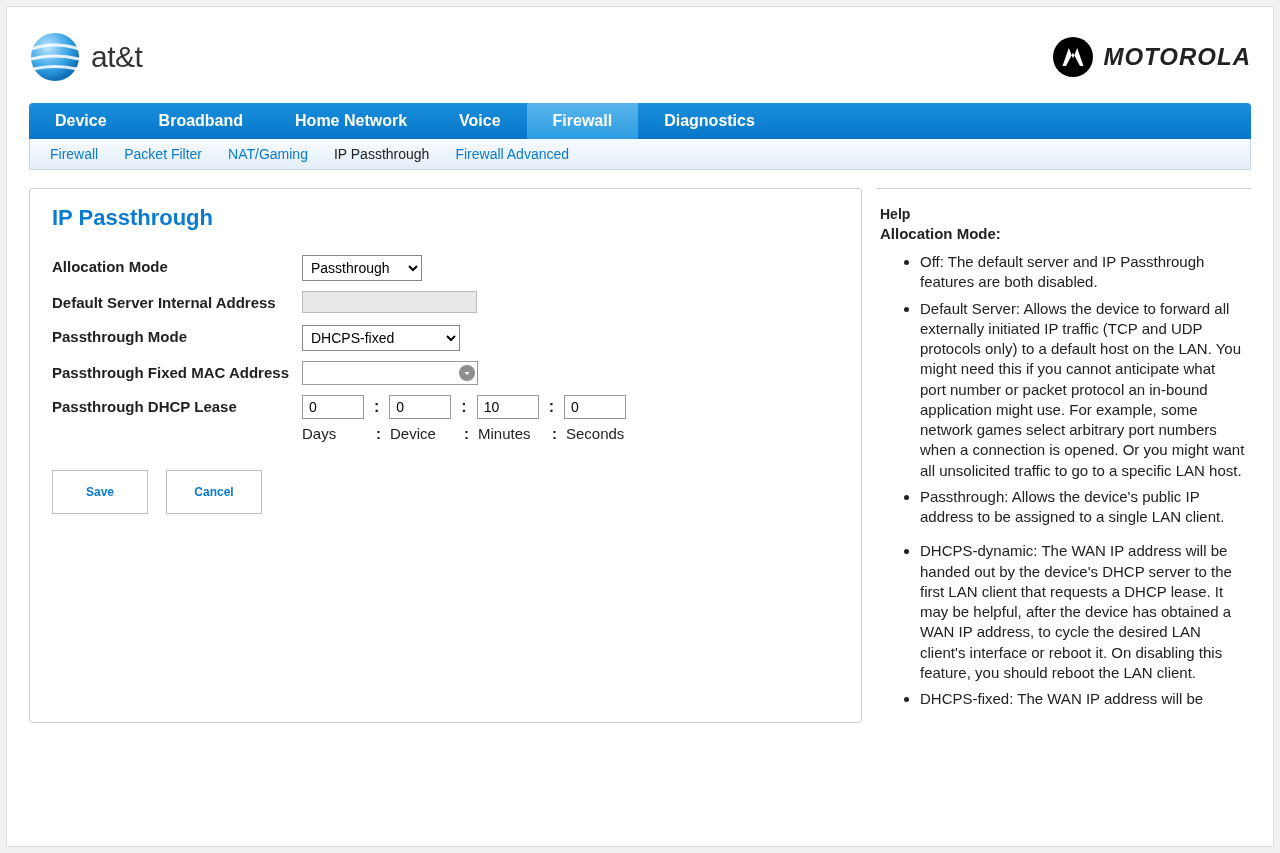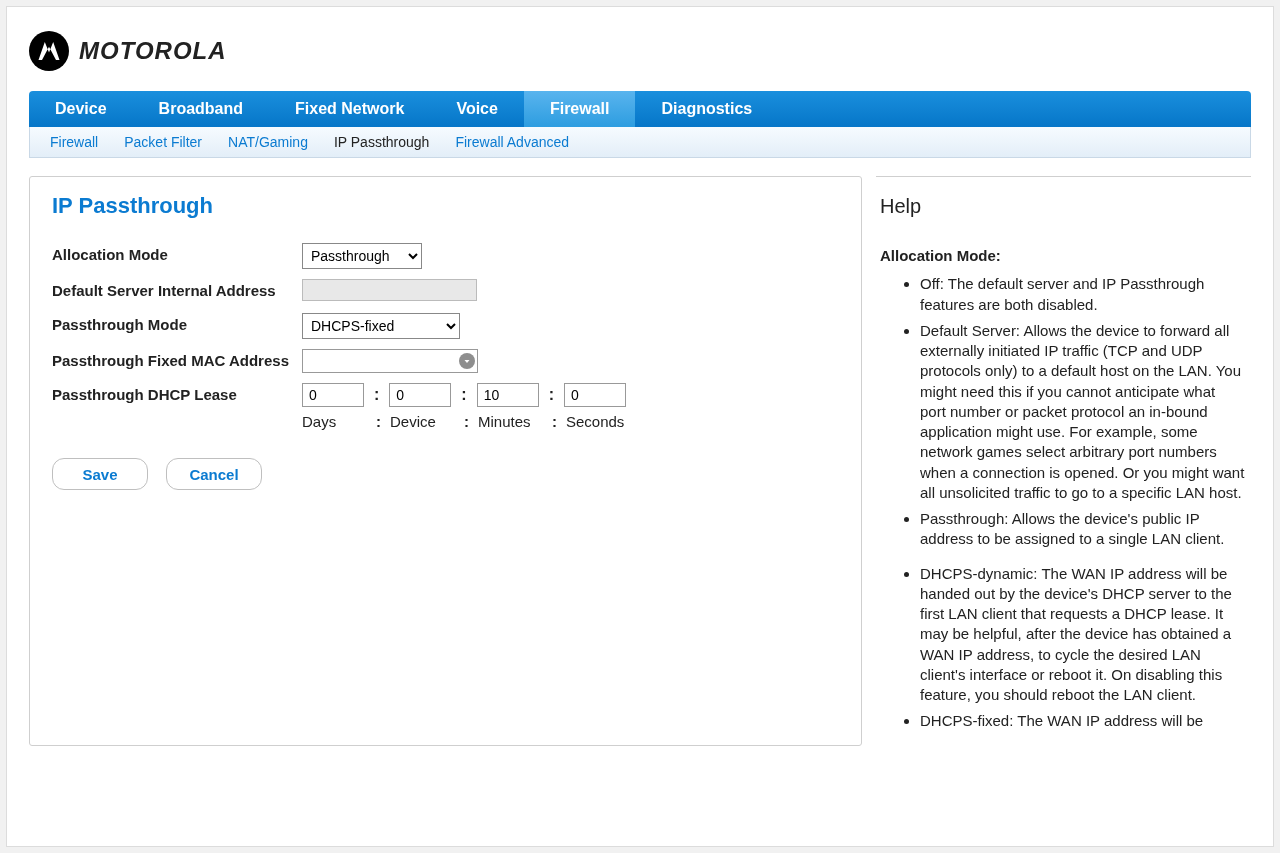--- a/index.html
+++ b/index.html
@@ -121,60 +121,80 @@
     width:62px; text-align:left;
   }
   .lease-group .colon { font-weight:bold; font-size:16px; }
   .lease-labels { display:flex; gap:0; margin-top:6px; font-size:15px;}
   .lease-labels span { display:inline-block; }
   .lease-labels .lab { width:74px; }
   .lease-labels .sep { width:14px; font-weight:bold; }
 
   .btn-row { margin-top:28px; display:flex; gap:18px;}
   .btn {
-    width:96px; height:32px;
-    border:1px solid #bfbfbf; border-radius:12px;
+    width:96px; height:44px;
+    border:1px solid #bfbfbf; border-radius:0;
     background:#fff;
-    color:#0b7bd1; font-weight:bold; font-size:15px;
+    color:#0b7bd1; font-weight:bold; font-size:12px;
     cursor:pointer;
   }
 
   .help-panel {
     width:375px;
     border-top:1px solid #cfcfcf;
     padding: 10px 6px 0 4px;
     font-size:15px;
     line-height:1.35;
   }
-  .help-panel h3 { font-size:20px; font-weight:normal; margin:6px 0 26px 0;}
+  .help-panel h3 { font-size:14px; font-weight:bold; margin:6px 0 0 0;}
   .help-panel .section-label { font-weight:bold; margin-bottom:6px; display:block;}
   .help-panel ul { padding-left:40px; margin:8px 0 14px 0;}
   .help-panel li { margin-bottom:6px;}
   .help-panel p { margin-bottom:14px;}
   .help-panel .b { font-weight:normal;}
 </style>
 </head>
 <body>
 
 <div class="page-frame">
   <div class="header">
+    <div class="brand-left">
+      <span class="globe">
+        <svg viewBox="0 0 52 52" width="52" height="52">
+          <defs>
+            <radialGradient id="g1" cx="35%" cy="30%" r="70%">
+              <stop offset="0%" stop-color="#bfe6ff"></stop>
+              <stop offset="60%" stop-color="#3da7e6"></stop>
+              <stop offset="100%" stop-color="#0d6fb8"></stop>
+            </radialGradient>
+          </defs>
+          <circle cx="26" cy="26" r="24" fill="url(#g1)"></circle>
+          <g stroke="#fff" stroke-width="3" fill="none" opacity="0.85">
+            <path d="M2 18 Q26 10 50 18"></path>
+            <path d="M2 28 Q26 22 50 28"></path>
+            <path d="M4 38 Q26 33 48 38"></path>
+          </g>
+        </svg>
+      </span>
+      <span class="att-text">at&amp;t</span>
+    </div>
     <div class="brand-right">
       <span class="m-badge">
         <svg viewBox="0 0 40 40" width="28" height="28">
           <path d="M5 33 L14 7 L20 22 L26 7 L35 33 L30 33 L20 14 L10 33 Z" fill="#fff"></path>
         </svg>
       </span>
       <span class="moto-text">MOTOROLA</span>
     </div>
   </div>
 
   <div class="main-nav">
     <div class="nav-item">Device</div>
     <div class="nav-item">Broadband</div>
-    <div class="nav-item">Fixed Network</div>
+    <div class="nav-item">Home Network</div>
     <div class="nav-item">Voice</div>
     <div class="nav-item active">Firewall</div>
     <div class="nav-item">Diagnostics</div>
   </div>
 
   <div class="sub-nav">
     <span class="sub-item">Firewall</span>
     <span class="sub-item">Packet Filter</span>
     <span class="sub-item">NAT/Gaming</span>
     <span class="sub-item active">IP Passthrough</span>

